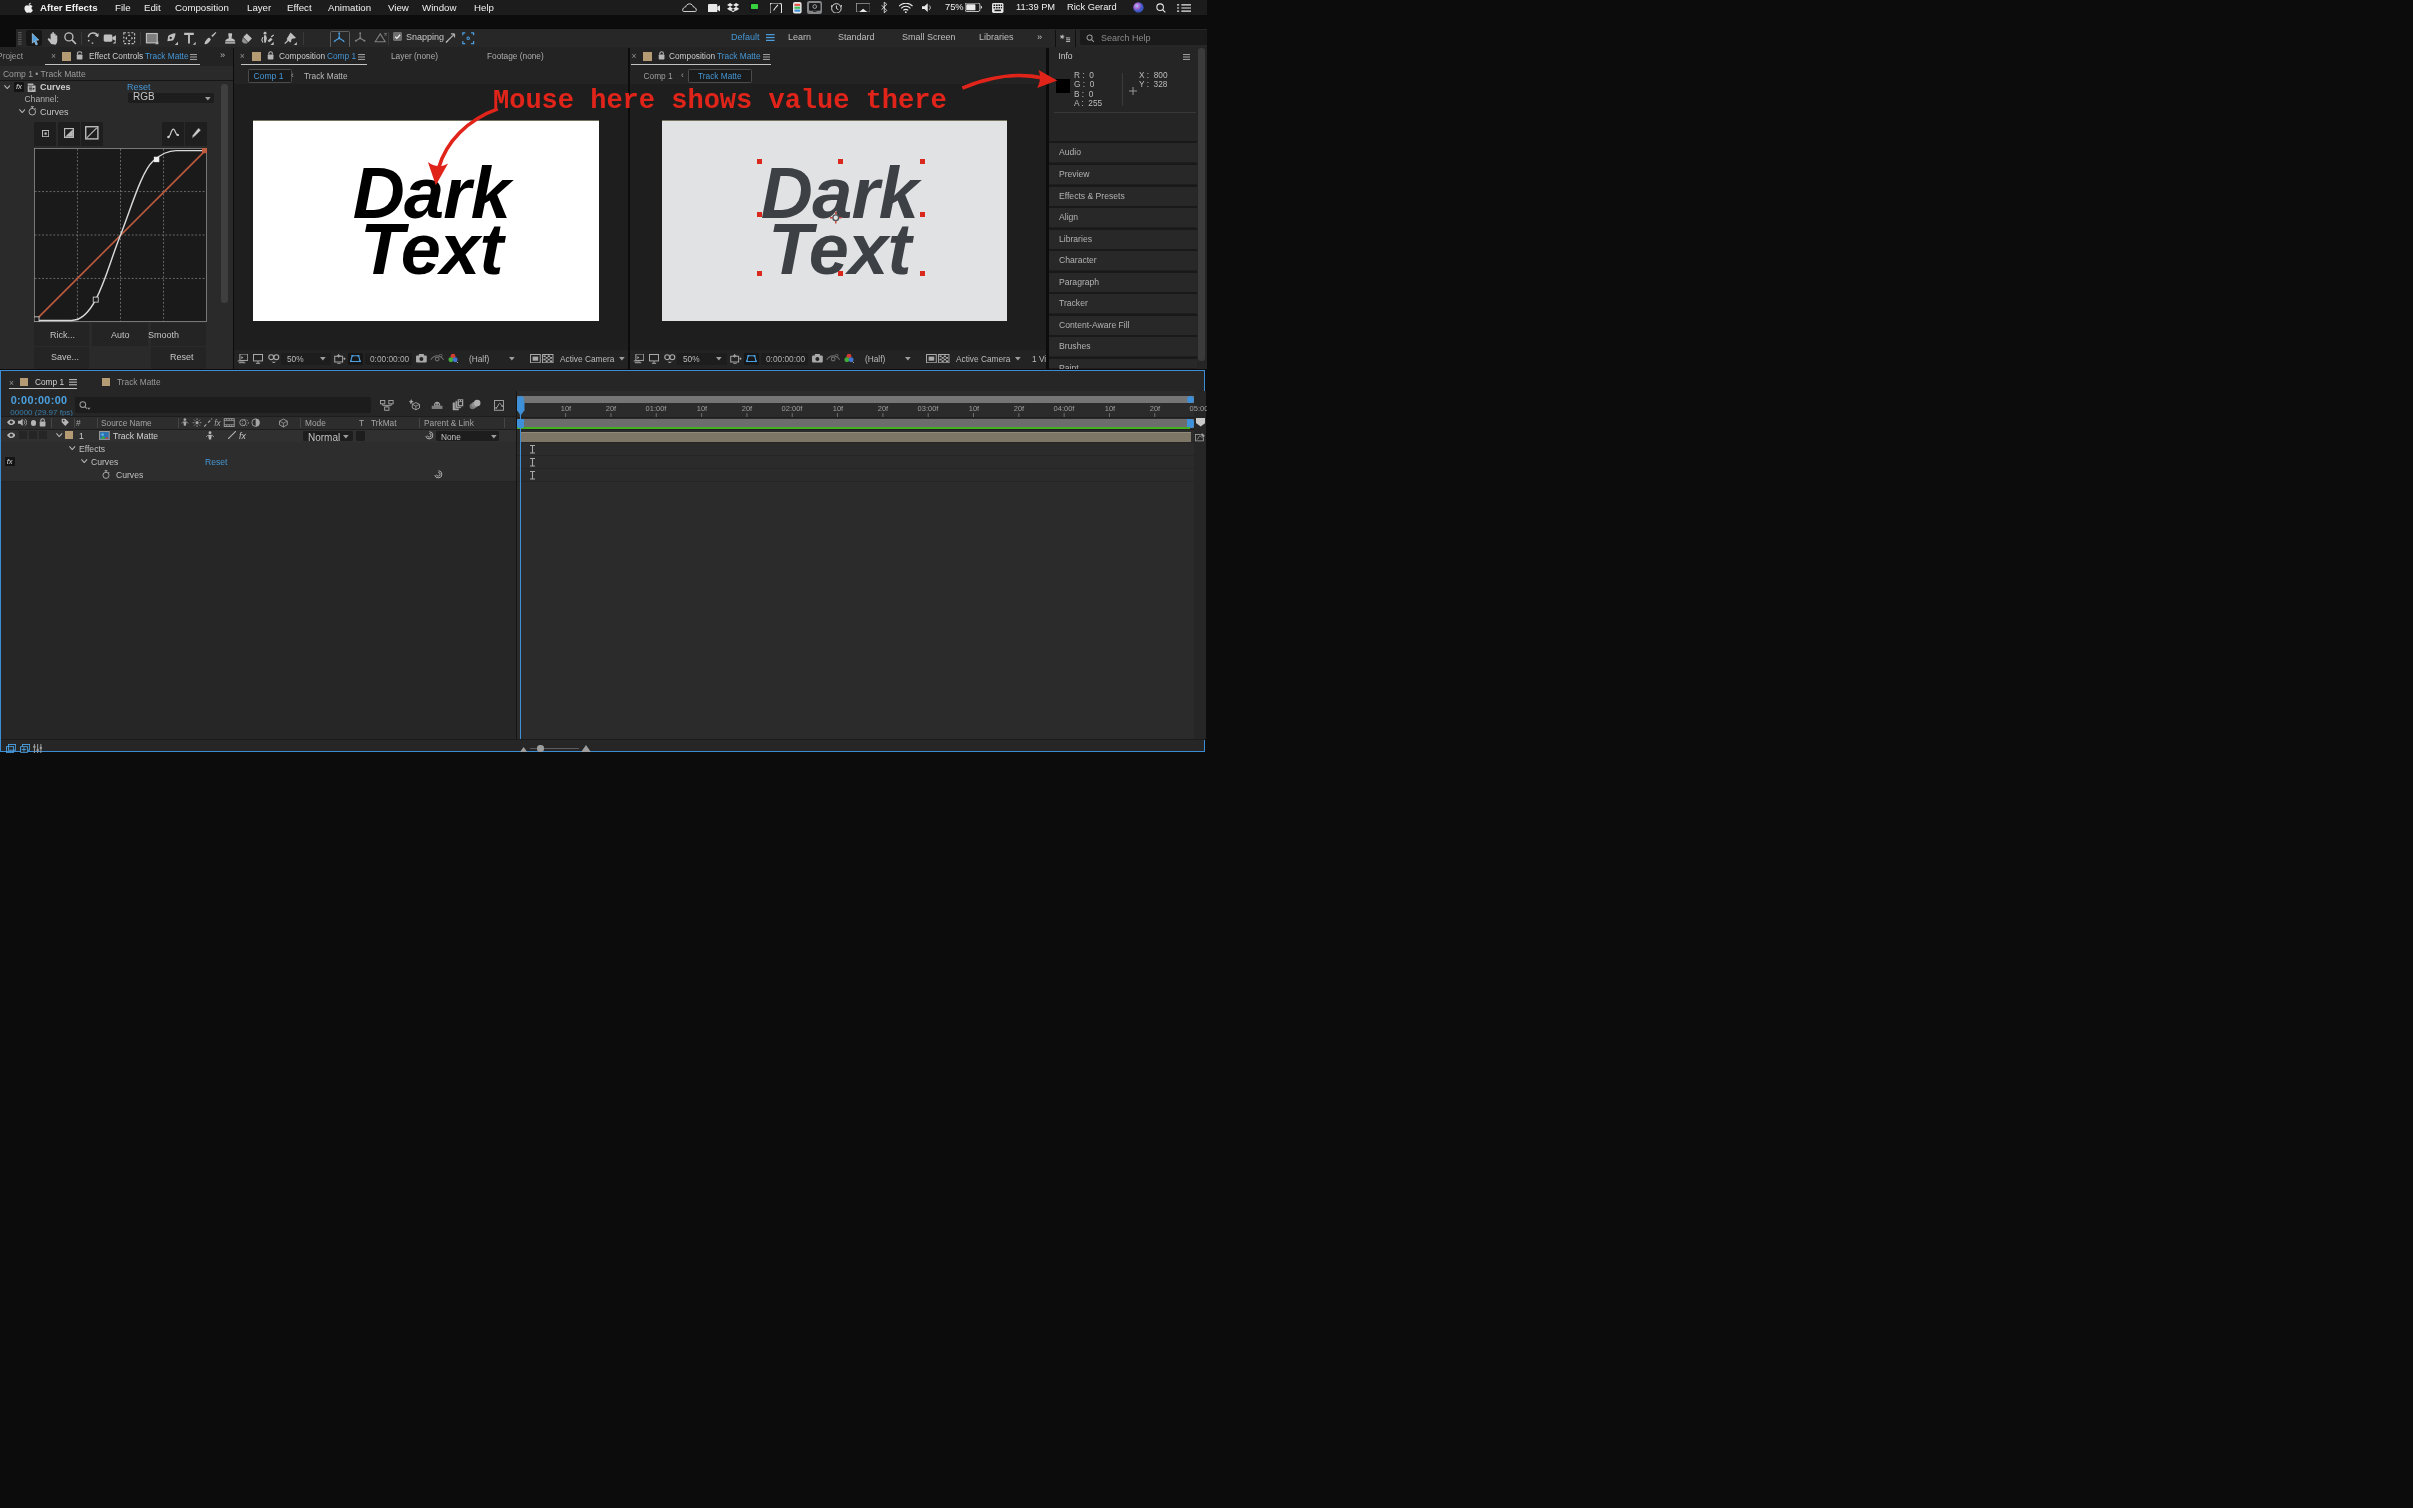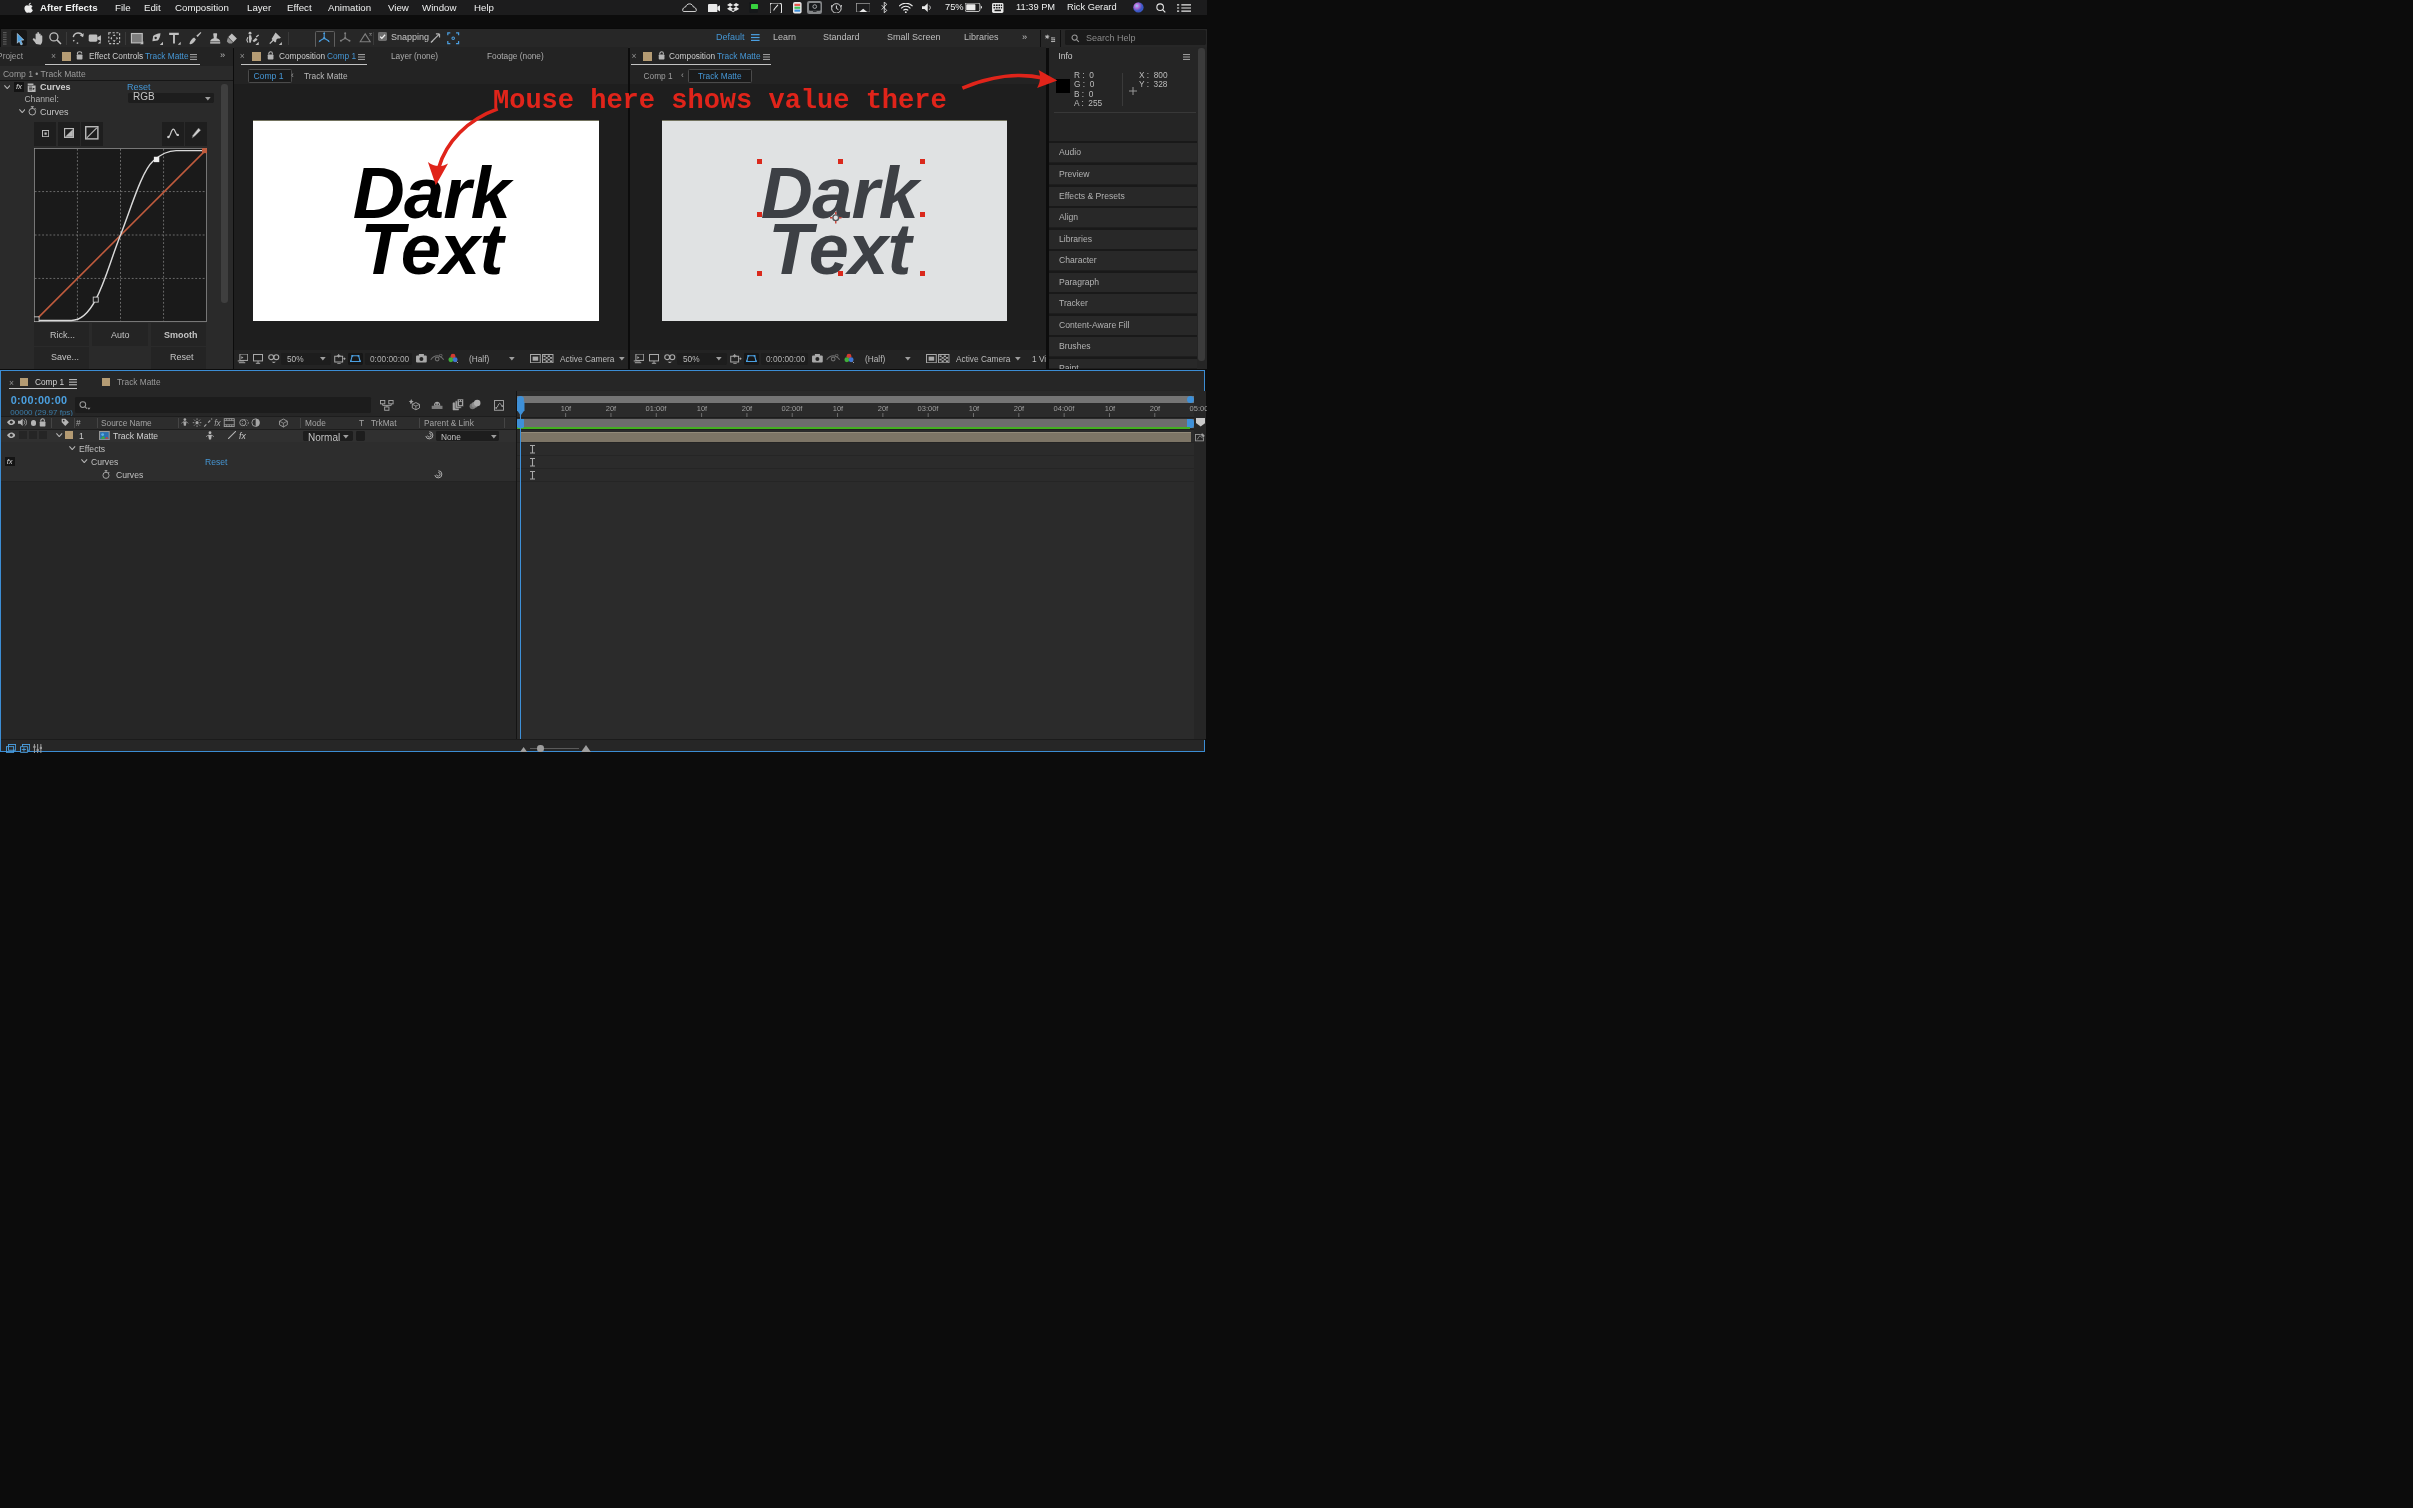--- a/index.html
+++ b/index.html
@@ -7,21 +7,21 @@
 .abs{position:absolute;}
 #app{position:relative;width:1207px;height:754px;background:#0c0c0c;}
 
 #menubar{left:0;top:0;width:1207px;height:15px;background:#1c1c1d;color:#eff0f0;font-size:9.7px;}
 #menubar .mi{position:absolute;top:0;line-height:15px;}
 
 #titlebar{left:0;top:16px;width:1207px;height:12.2px;background:linear-gradient(#efefef,#d0d0d0);border-top:0.7px solid #c8c8c8;border-bottom:0.7px solid #1a1a1a;}
 #titlebar .t{position:absolute;width:100%;text-align:center;top:1.1px;font-size:9px;color:#3c3c3c;}
 .tl{position:absolute;top:2.5px;width:7.5px;height:7.5px;border-radius:50%;}
 
-#toolbar{left:1px;top:28px;width:1207px;height:18.7px;background:#272727;border-top:0.7px solid #0a0a0a;padding-left:20px;}
+#toolbar{left:16px;top:28px;width:1207px;height:18.7px;background:#272727;border-top:0.7px solid #0a0a0a;padding-left:20px;}
 .tool{position:absolute;top:2.2px;width:14.4px;height:14.4px;}
 .tsep{position:absolute;top:2.9px;width:0.7px;height:13px;background:#3a3a3a;}
 
 .panel{position:absolute;background:#272727;overflow:hidden;}
 .tabtxt{font-size:8.3px;color:#adadad;}
 .blue{color:#4596d4;}
 .hnd{position:absolute;width:5.4px;height:5.4px;background:#da291c;}
 .vtb{position:absolute;top:303px;height:17px;}
 .vtb .bx{position:absolute;top:2.5px;height:12px;background:#1d1d1d;border-radius:1.4px;}
 .vtb span{position:absolute;top:4px;font-size:8.3px;color:#bcbcbc;white-space:nowrap;}
@@ -382,21 +382,21 @@
       <rect x="167" y="12" width="7.5" height="7.5" fill="#efefef"></rect>
     </svg>
 
     <div class="abs" style="left:34px;top:276px;width:55px;height:22.6px;background:#242424;"></div>
     <div class="abs" style="left:92px;top:276px;width:56px;height:22.6px;background:#242424;"></div>
     <div class="abs" style="left:151px;top:276px;width:55px;height:22.6px;background:#242424;"></div>
     <div class="abs" style="left:34px;top:300px;width:55px;height:21.5px;background:#242424;"></div>
     <div class="abs" style="left:151px;top:300px;width:55px;height:21.5px;background:#242424;"></div>
     <span class="abs" style="left:50px;top:283px;font-size:9px;color:#c3c3c3;">Rick...</span>
     <span class="abs" style="left:111px;top:283px;font-size:9px;color:#c3c3c3;">Auto</span>
-    <span class="abs" style="left:164px;top:283px;font-size:9px;color:#c3c3c3;font-weight:bold;">Smooth</span>
+    <span class="abs" style="left:148px;top:283px;font-size:9px;color:#c3c3c3;">Smooth</span>
     <span class="abs" style="left:51px;top:305px;font-size:9px;color:#c3c3c3;">Save...</span>
     <span class="abs" style="left:170px;top:305px;font-size:9px;color:#c3c3c3;">Reset</span>
     <div class="abs" style="left:221px;top:37px;width:6.5px;height:219px;background:#3f3f3f;border-radius:3.2px;"></div>
   </div>
   <div id="comp1" class="panel" style="left:234px;top:47px;width:394px;height:322px;background:#232323;">
     <span class="abs" style="left:5.7px;top:3.6px;color:#8f8f8f;font-size:8.6px;">×</span>
     <div class="abs" style="left:18px;top:5px;width:8.6px;height:8.6px;background:#b49b73;"></div>
     <svg class="abs" style="left:33px;top:4.3px" width="7.2" height="9.3" viewBox="0 0 10 13">
         <rect x="1" y="5" width="8" height="7" rx="1" fill="#b5b5b5"></rect>
         <path d="M2.5 5V3.5C2.5 2.2 3.6 1 5 1s2.5 1.2 2.5 2.5V5" fill="none" stroke="#b5b5b5" stroke-width="1.5"></path>

